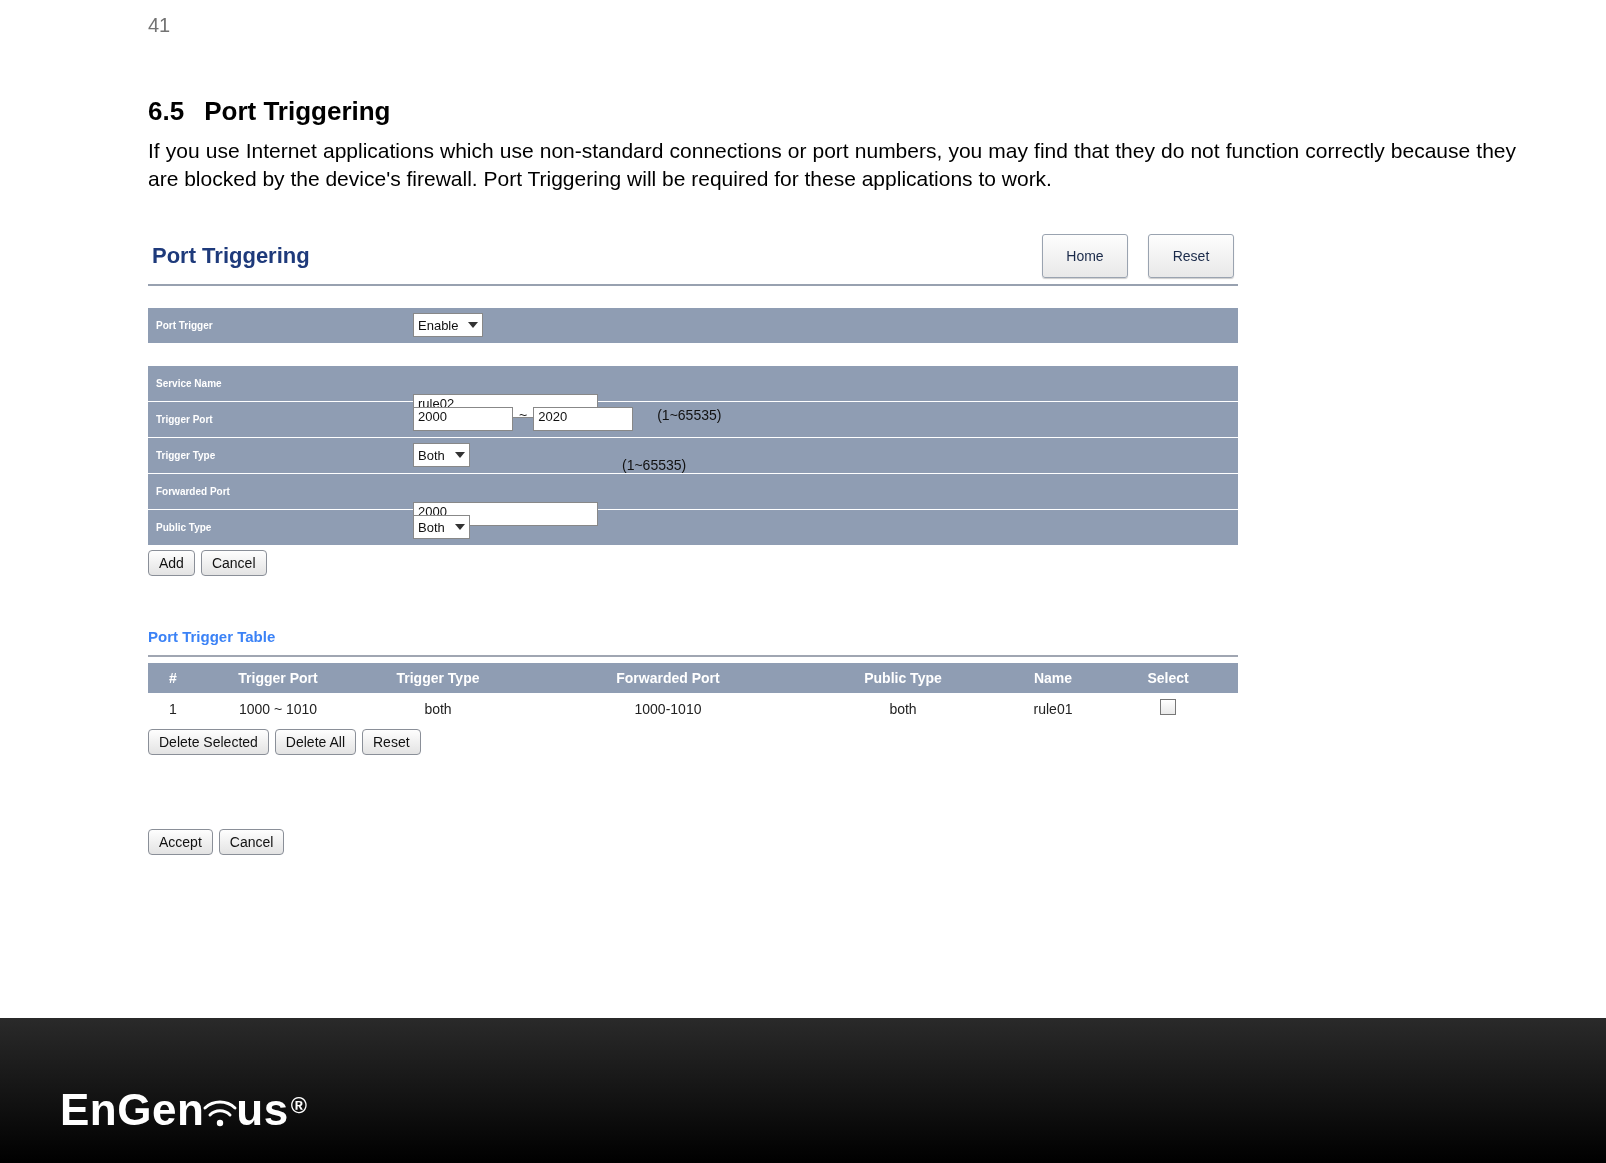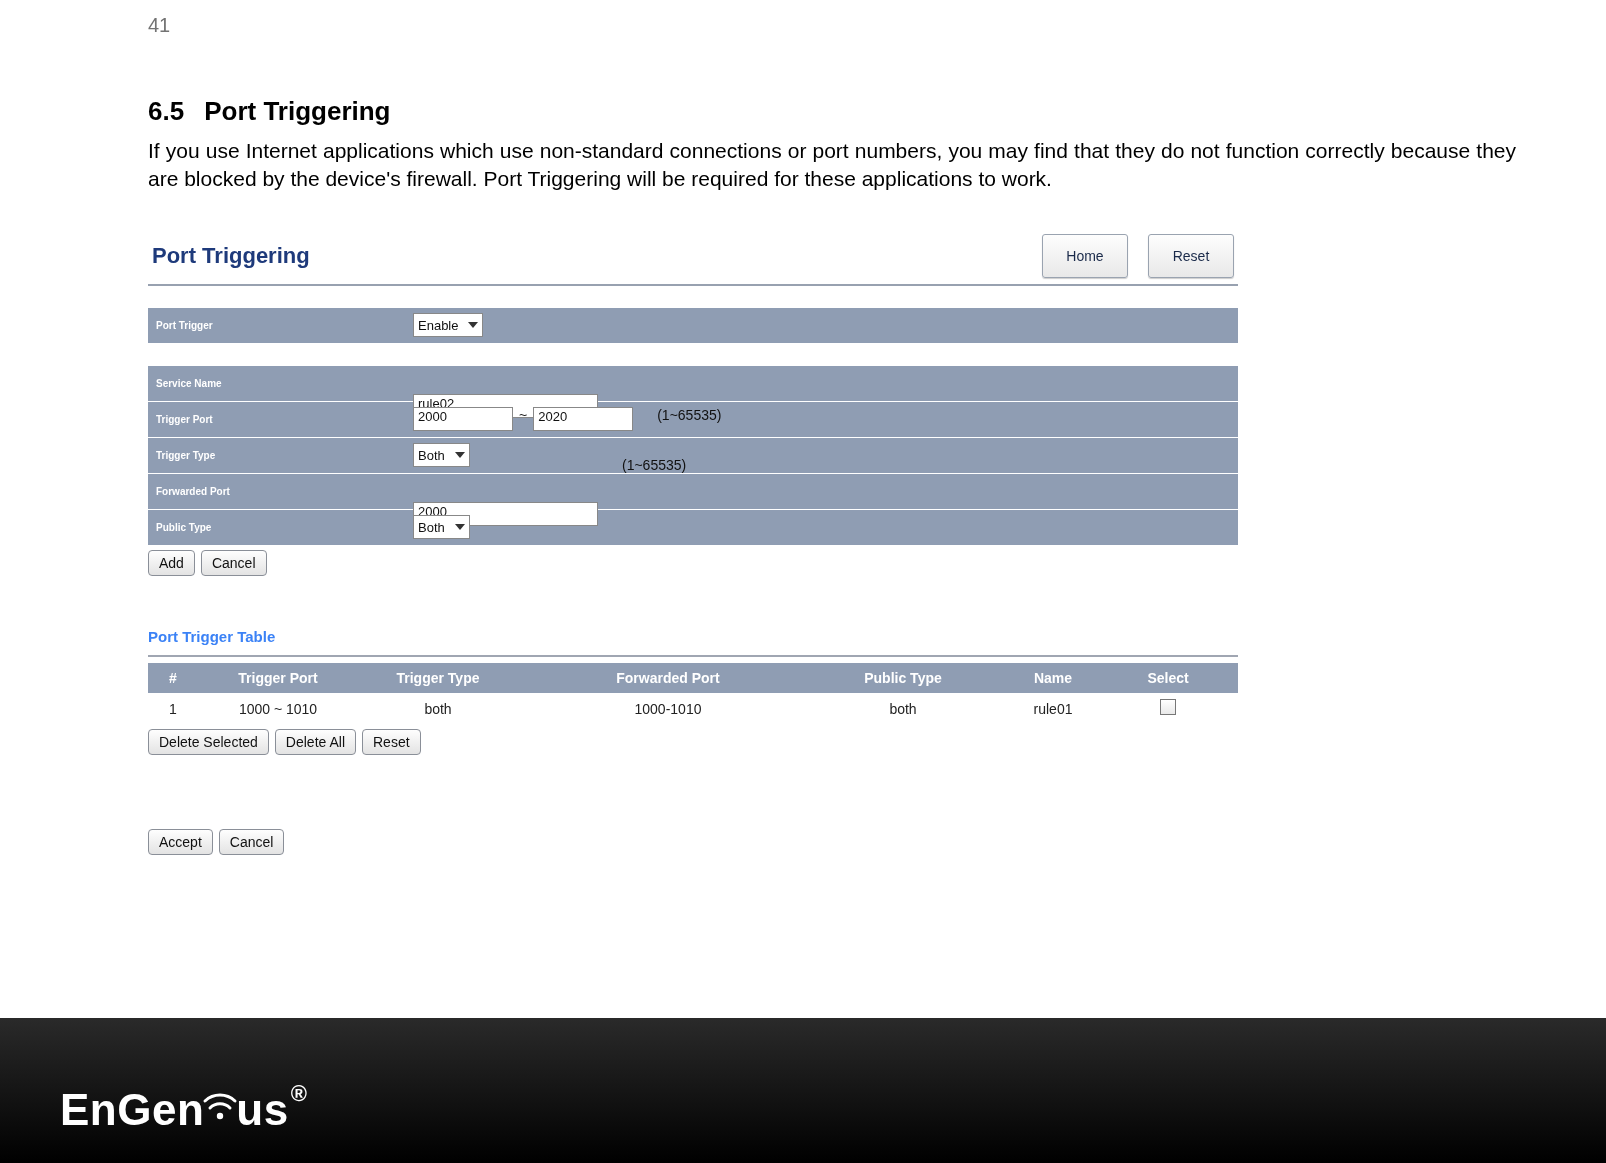--- a/index.html
+++ b/index.html
@@ -189,21 +189,21 @@
   .logo {
     position: absolute;
     left: 60px;
     bottom: 28px;
     color: #fff;
     font-size: 44px;
     font-weight: 600;
     font-family: Arial, sans-serif;
     letter-spacing: 0.5px;
     display: flex;
-    align-items: center;
+    align-items: flex-end;
   }
   .logo .wifi {
     display: inline-block;
     position: relative;
     width: 36px;
     margin: 0 -2px;
     top: -6px;
   }
   .logo .wifi svg { display: block; }
   .logo .reg {

